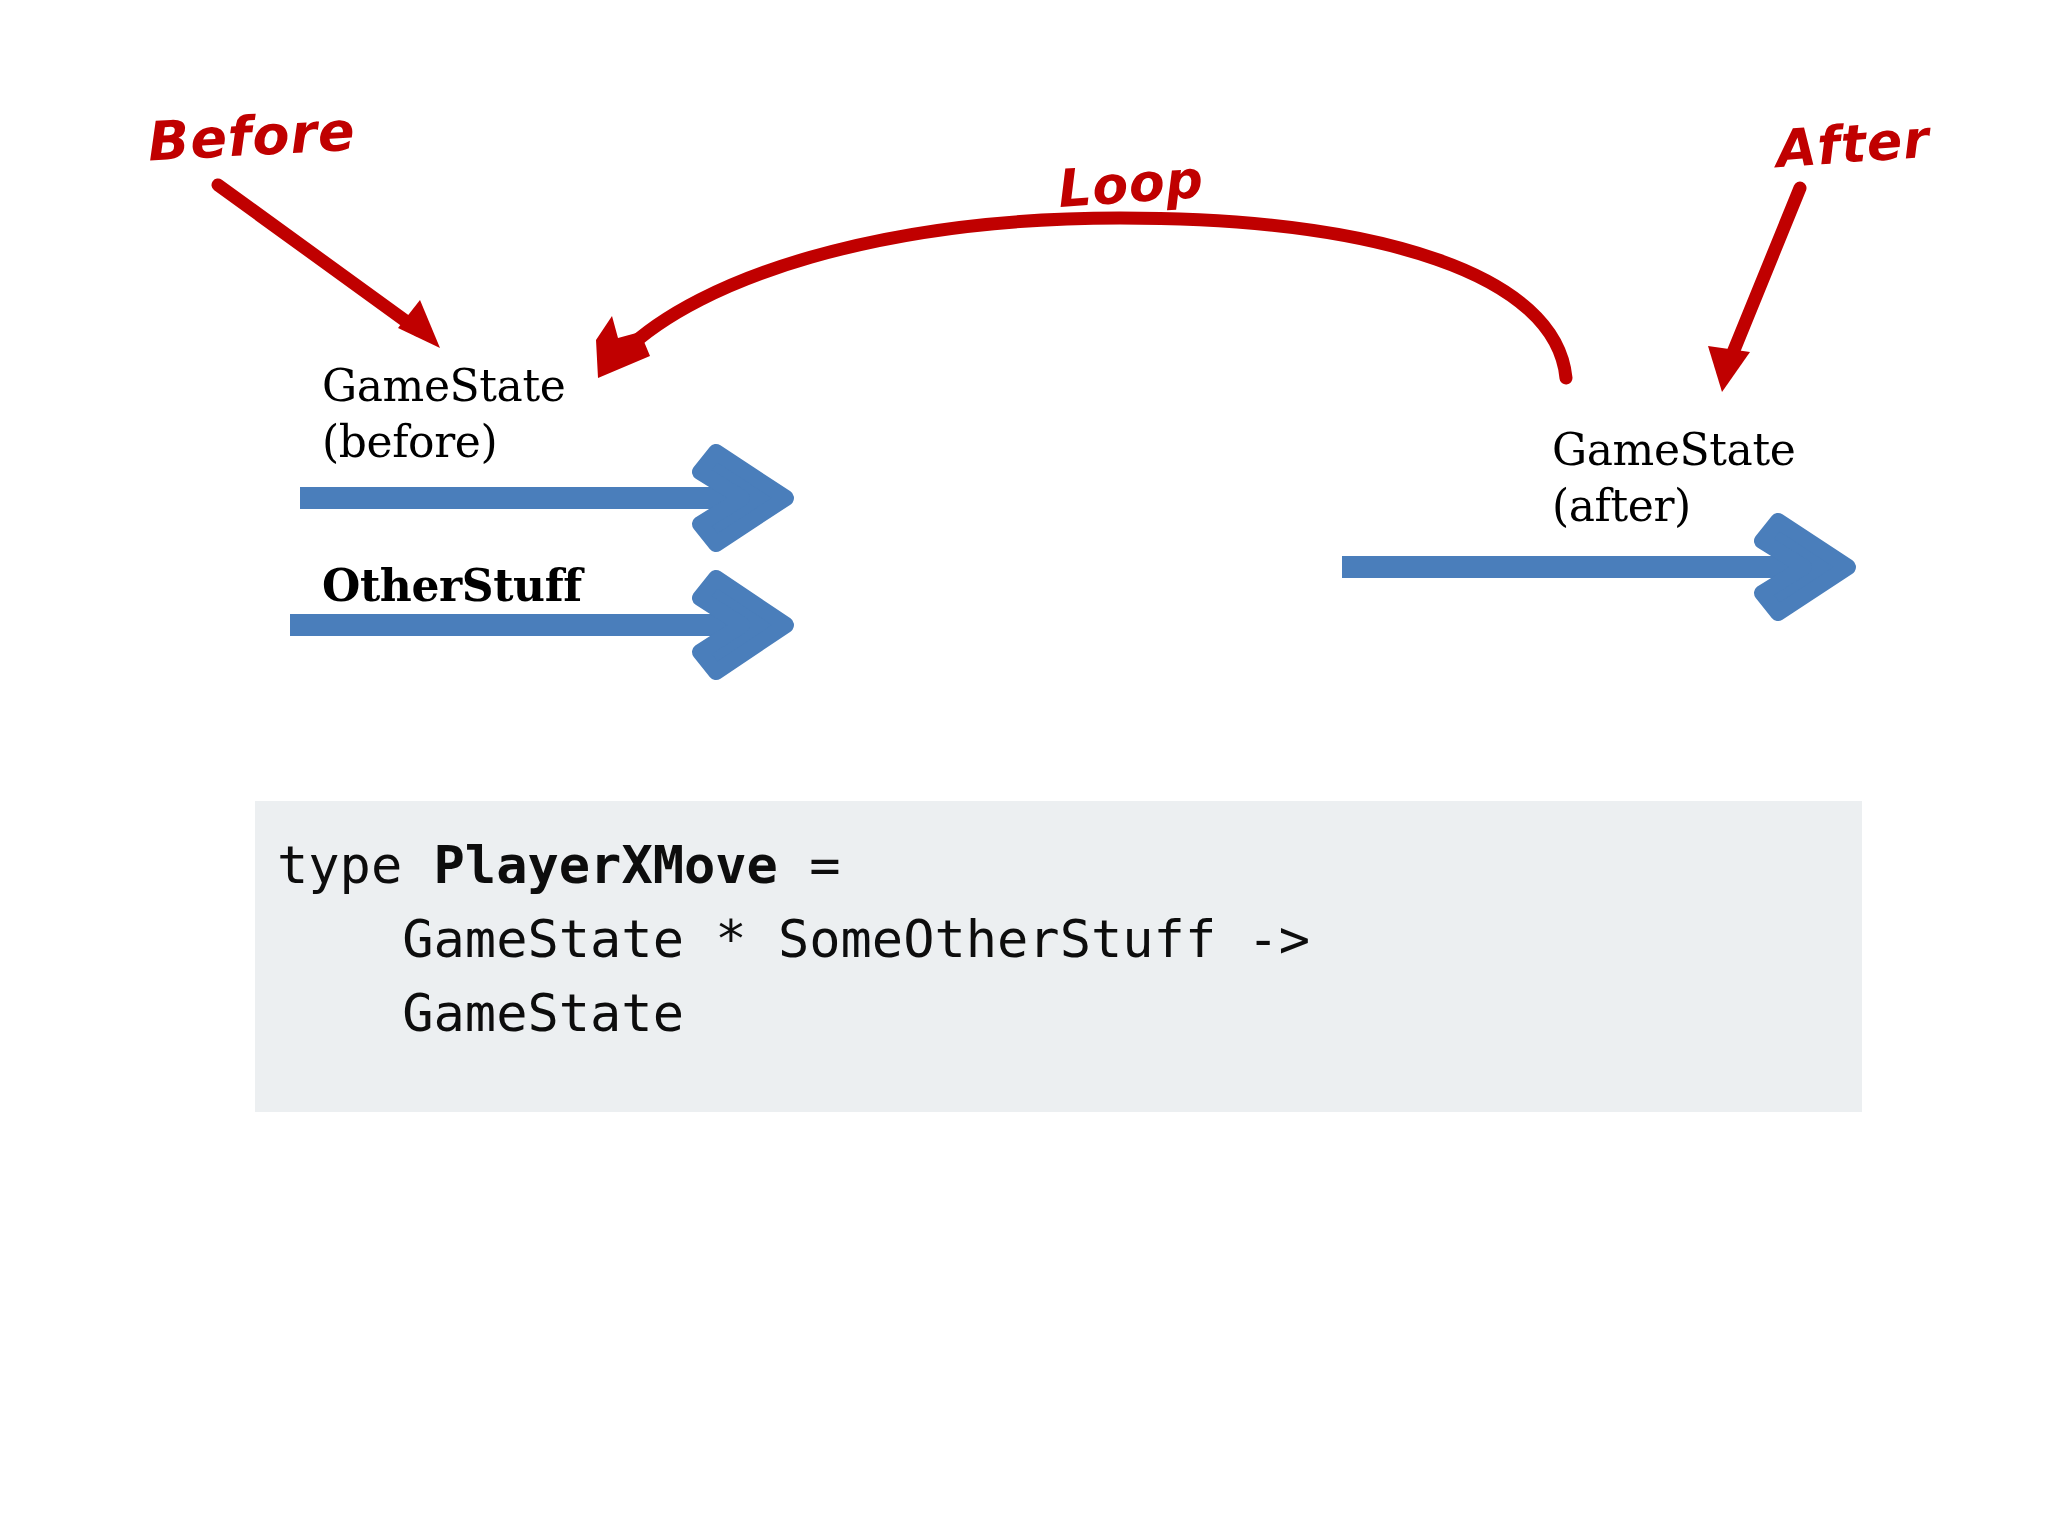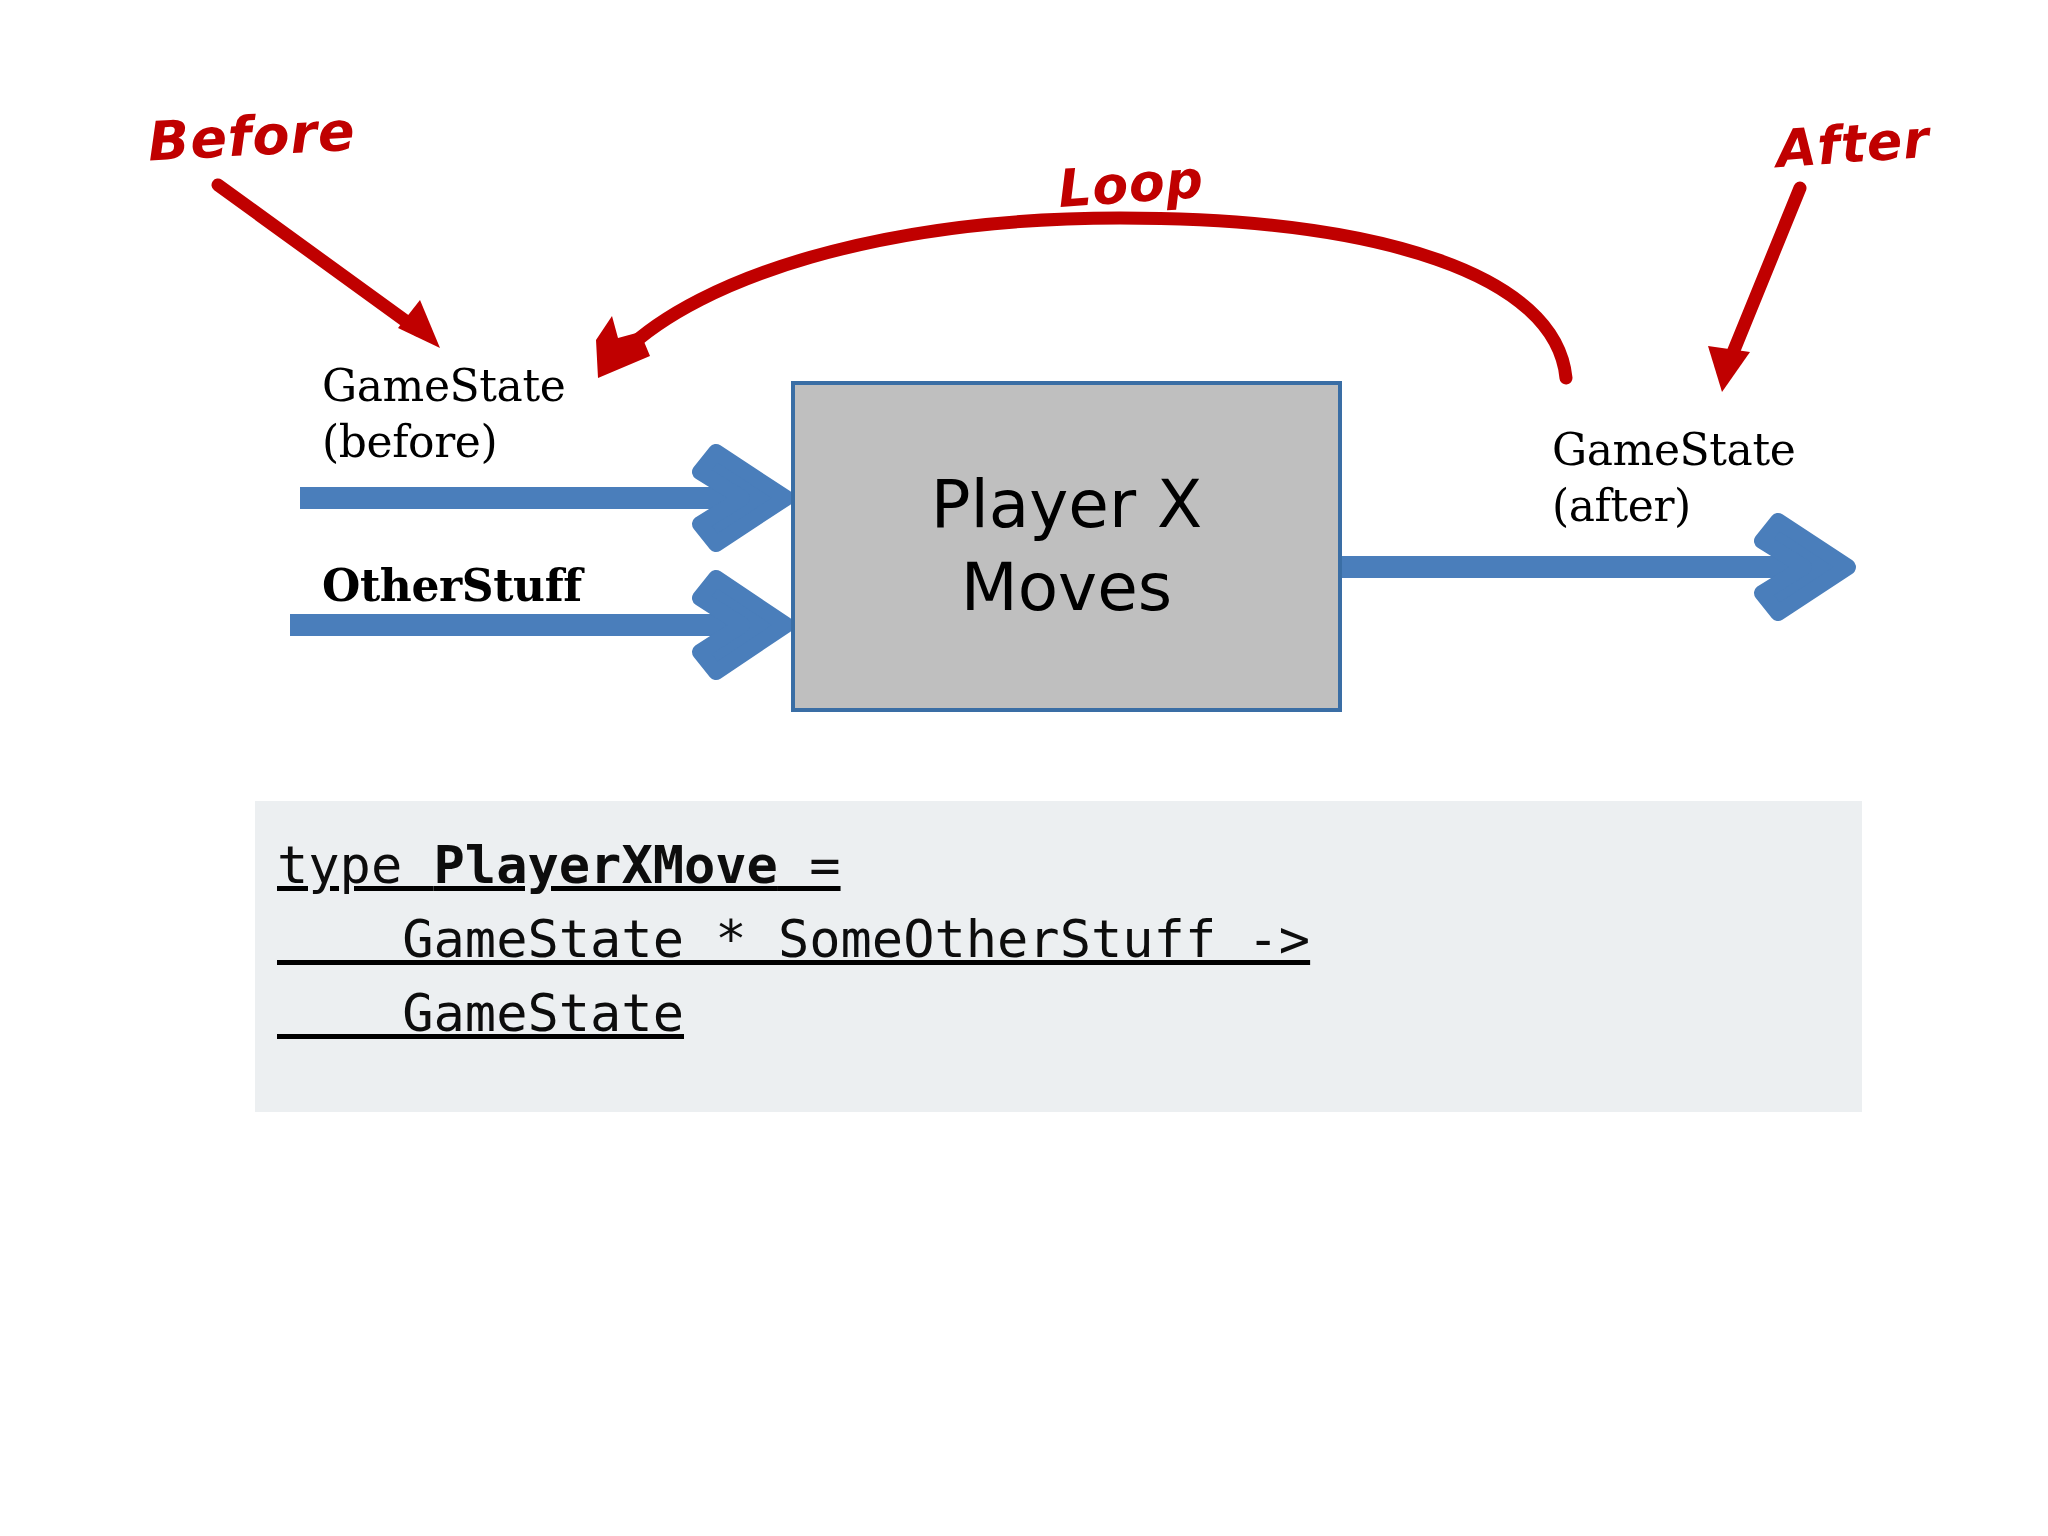--- a/index.html
+++ b/index.html
@@ -86,21 +86,20 @@
   
   #code-block {
     position: absolute;
     left: 255px;
     top: 801px;
     width: 1607px;
     height: 311px;
     background: #eceff1;
     box-sizing: border-box;
     padding: 28px 0 0 22px;
-    text-decoration: underline;
   }
   #code-block pre {
     margin: 0;
     font-family: "DejaVu Sans Mono", monospace;
     font-size: 52px;
     line-height: 1.42;
     color: #0d0d0d;
     white-space: pre;
     letter-spacing: 0px;
   }
@@ -151,24 +150,20 @@
   <div class="annot" id="label-after">After</div>
 
   <div class="diagram-label" id="label-gamestate-before">GameState
 (before)</div>
 
   <div class="diagram-label" id="label-otherstuff">OtherStuff</div>
 
   <div class="diagram-label" id="label-gamestate-after">GameState
 (after)</div>
 
-  <div id="process-box">
-    <div class="box-title">Player X
-Moves</div>
-  </div>
 
   <div id="code-block">
     <pre><span>type </span><span class="kw-bold">PlayerXMove</span><span> =</span>
 <span>    GameState * SomeOtherStuff -&gt;</span>
 <span>    GameState</span></pre>
   </div>
 
 </div>
 
 </body></html>

